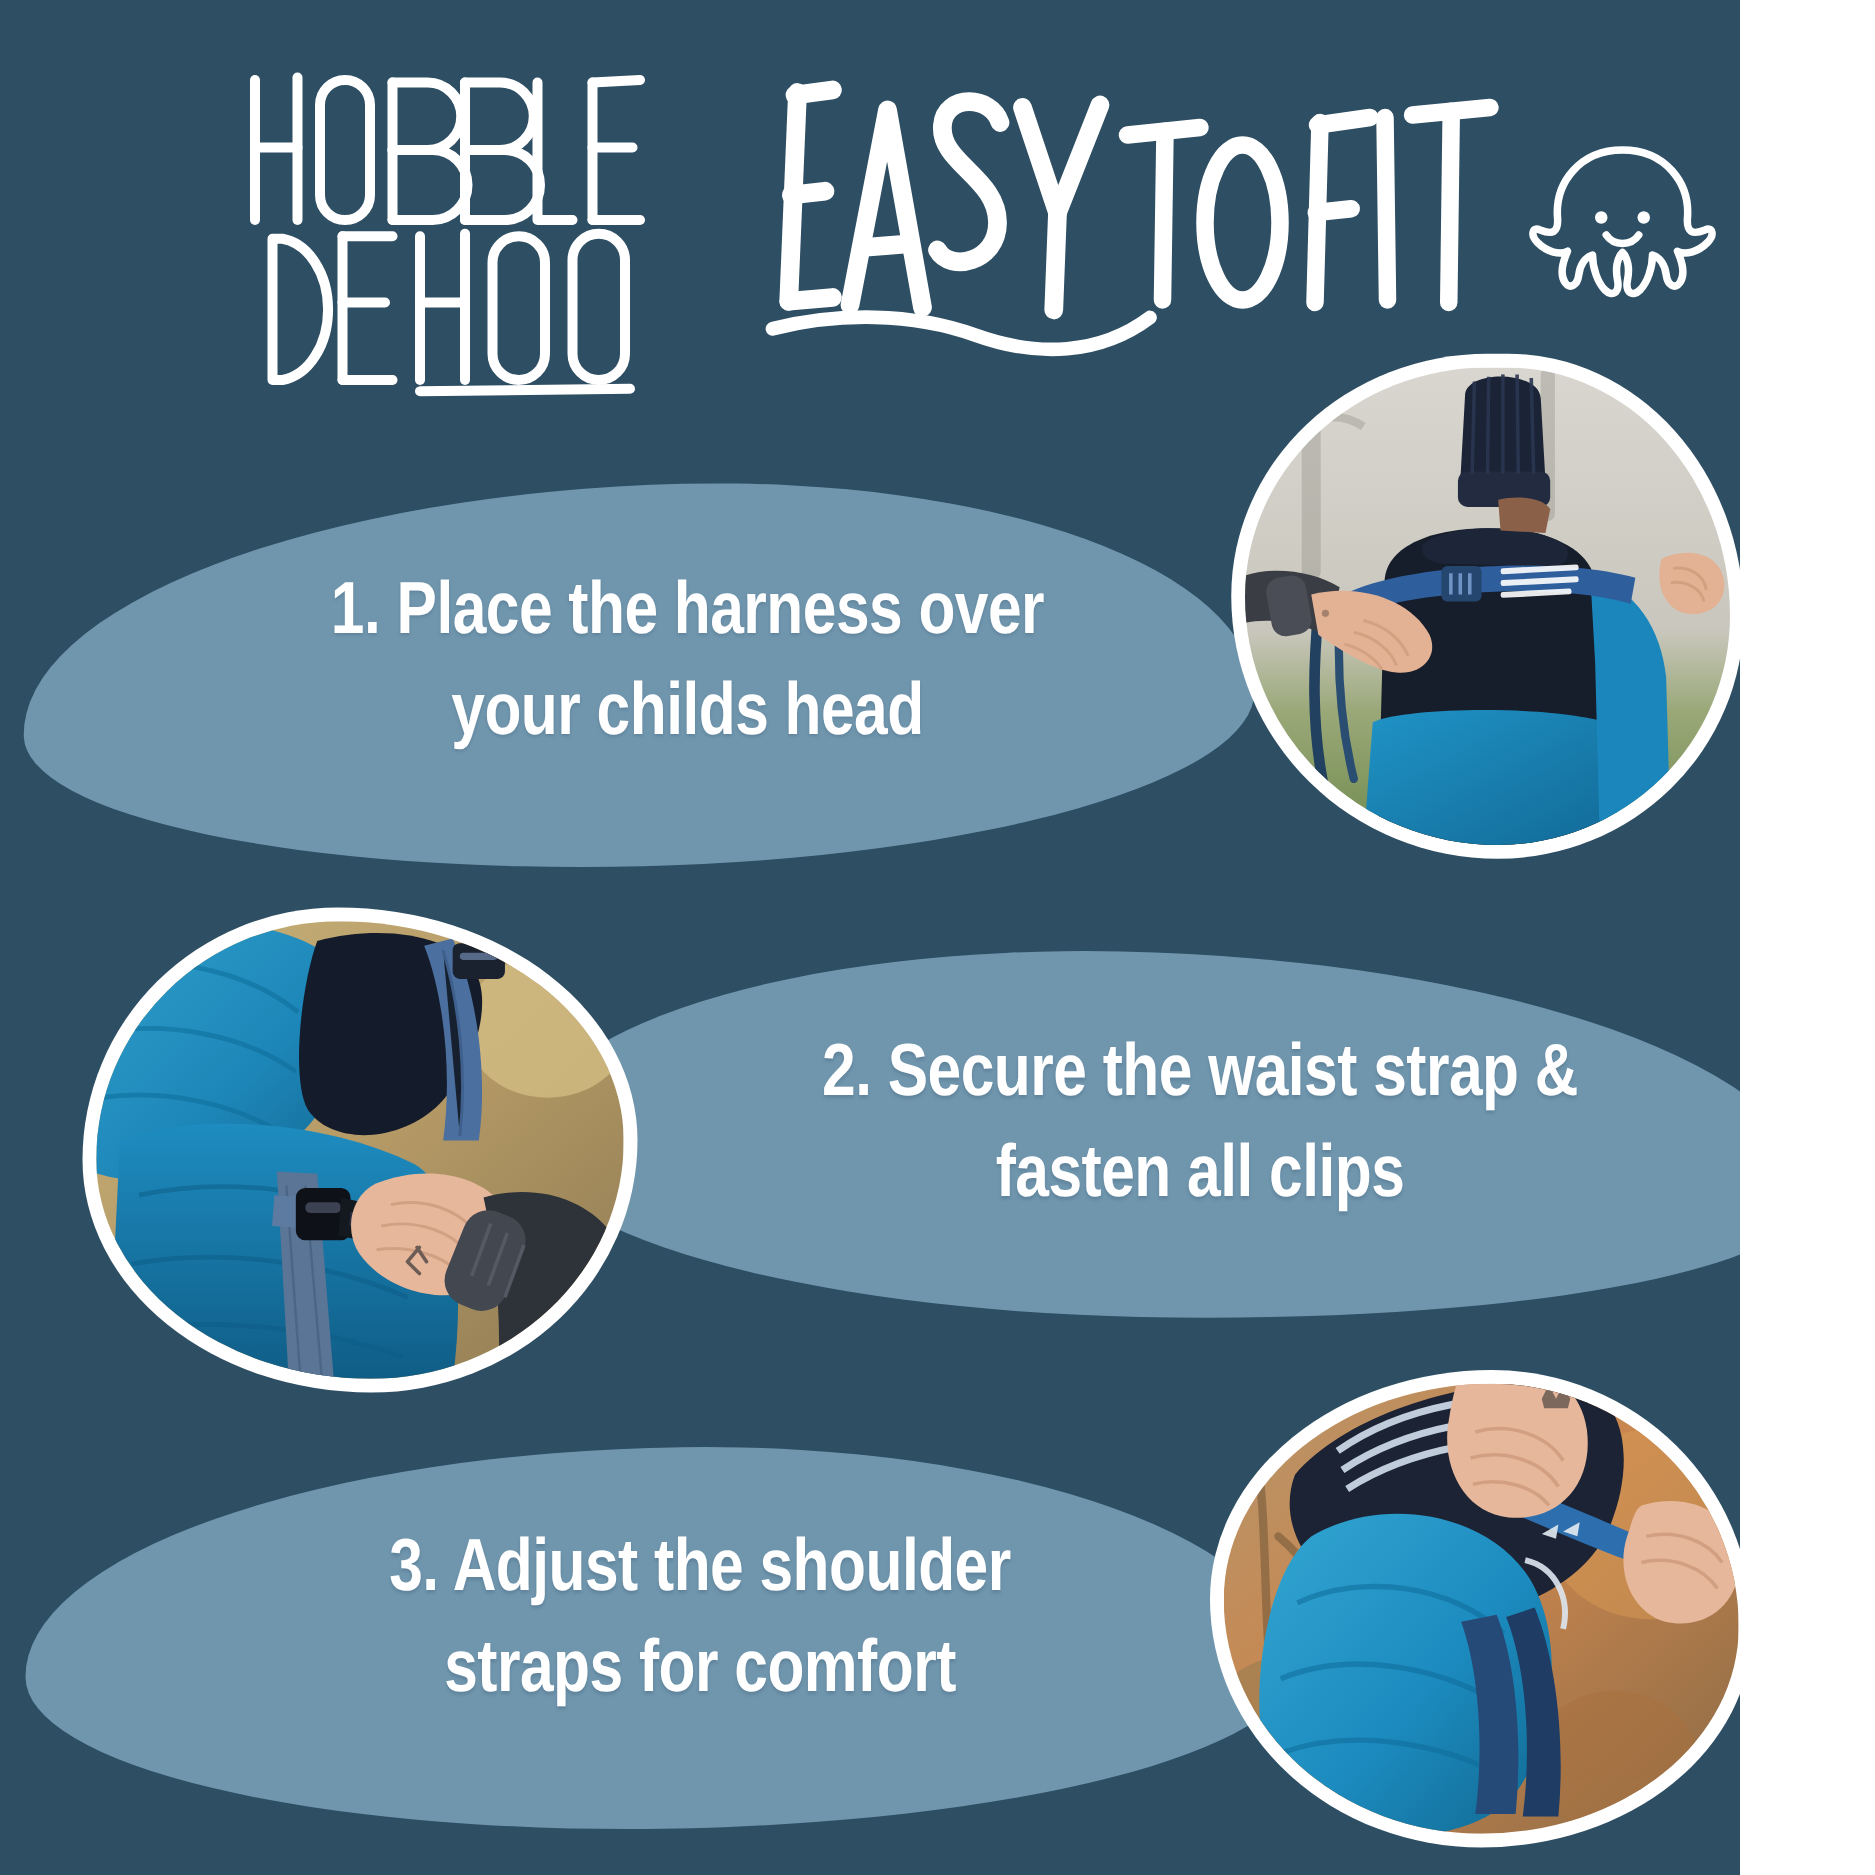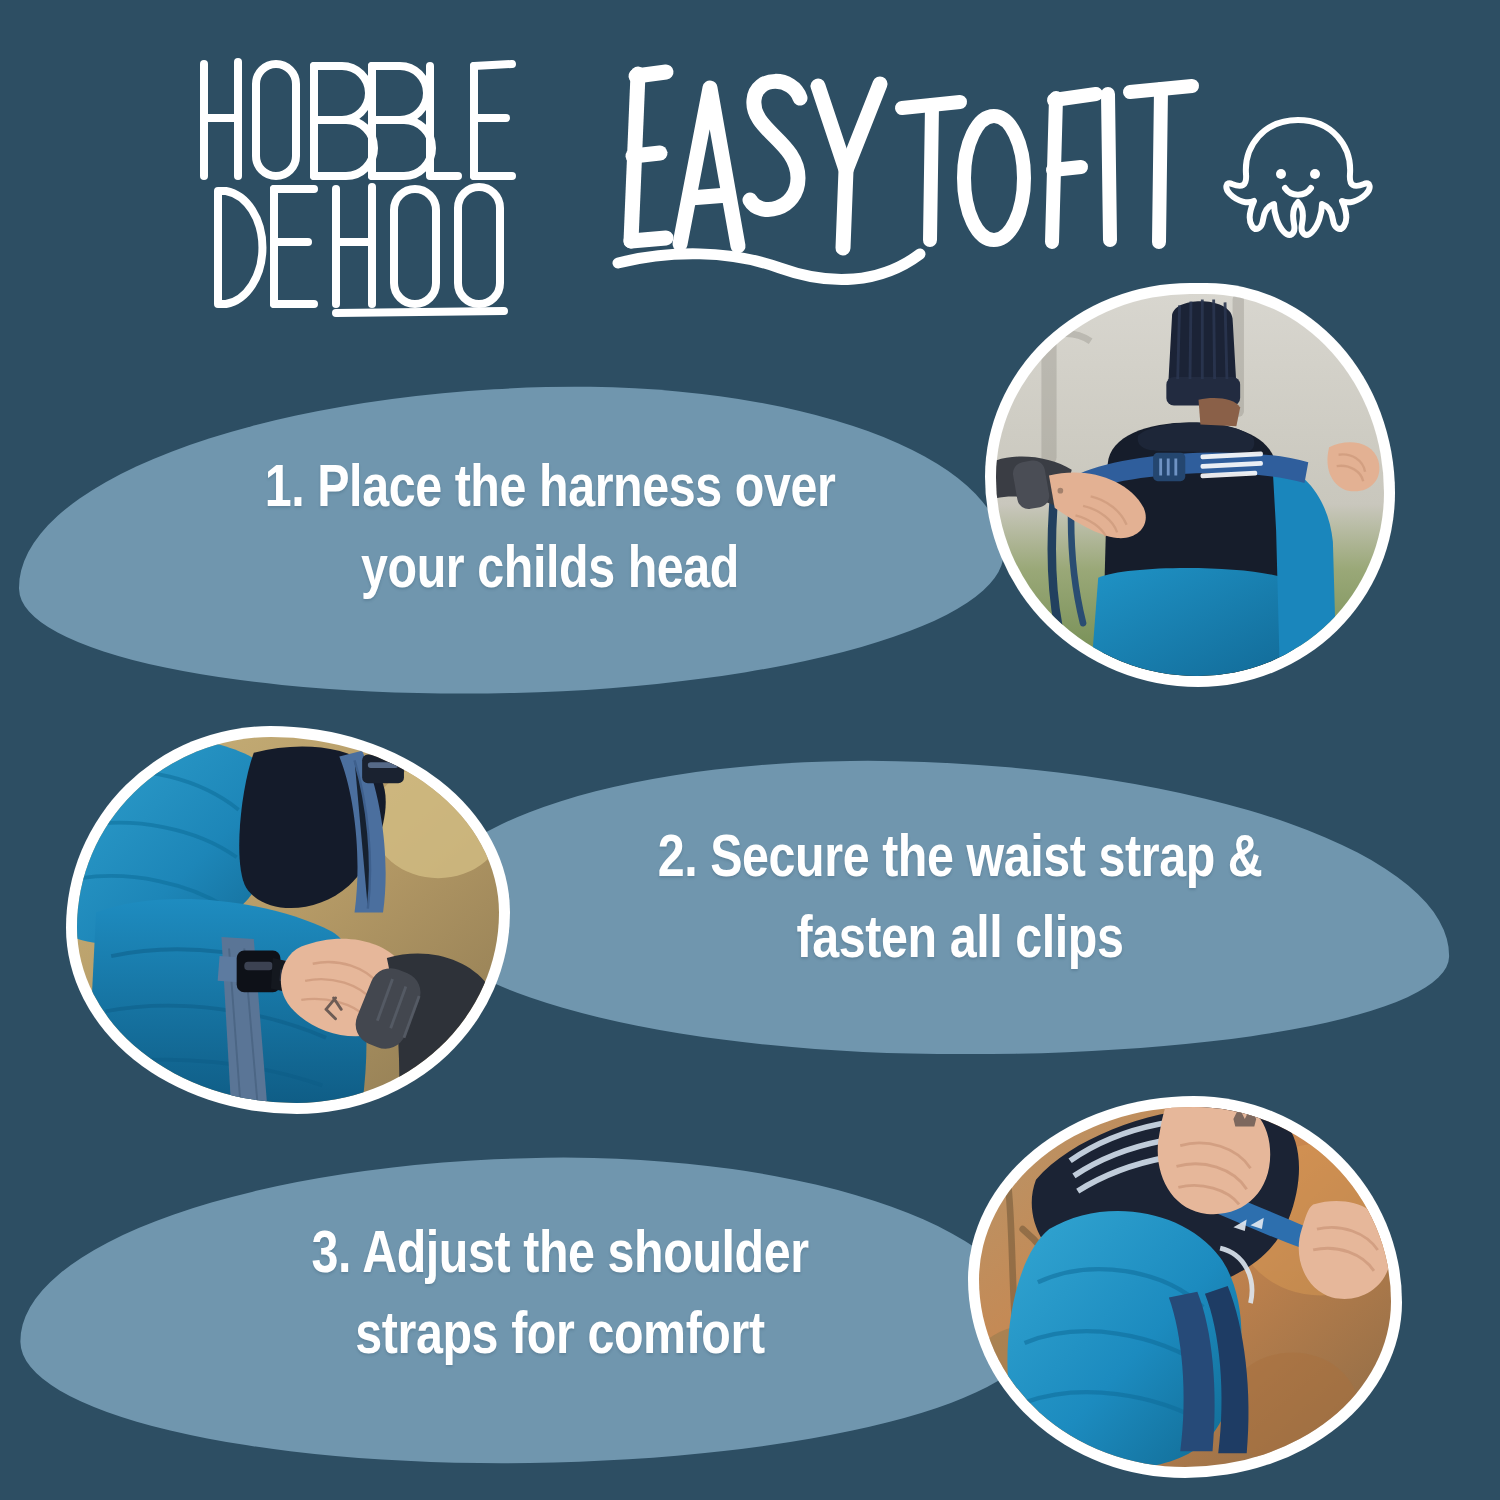--- a/index.html
+++ b/index.html
@@ -2,21 +2,21 @@
 <html><head>
 <meta charset="utf-8">
 <style>
   html, body {
     margin: 0;
     padding: 0;
     background: #ffffff;
   }
   #poster {
     position: relative;
-    width: 1500px;
+    width: 1392px;
     height: 1500px;
     overflow: hidden;
     background: #2d4e63;
     font-family: "Liberation Sans", sans-serif;
     -webkit-font-smoothing: antialiased;
   }
 
   
   .brand {
     position: absolute;

